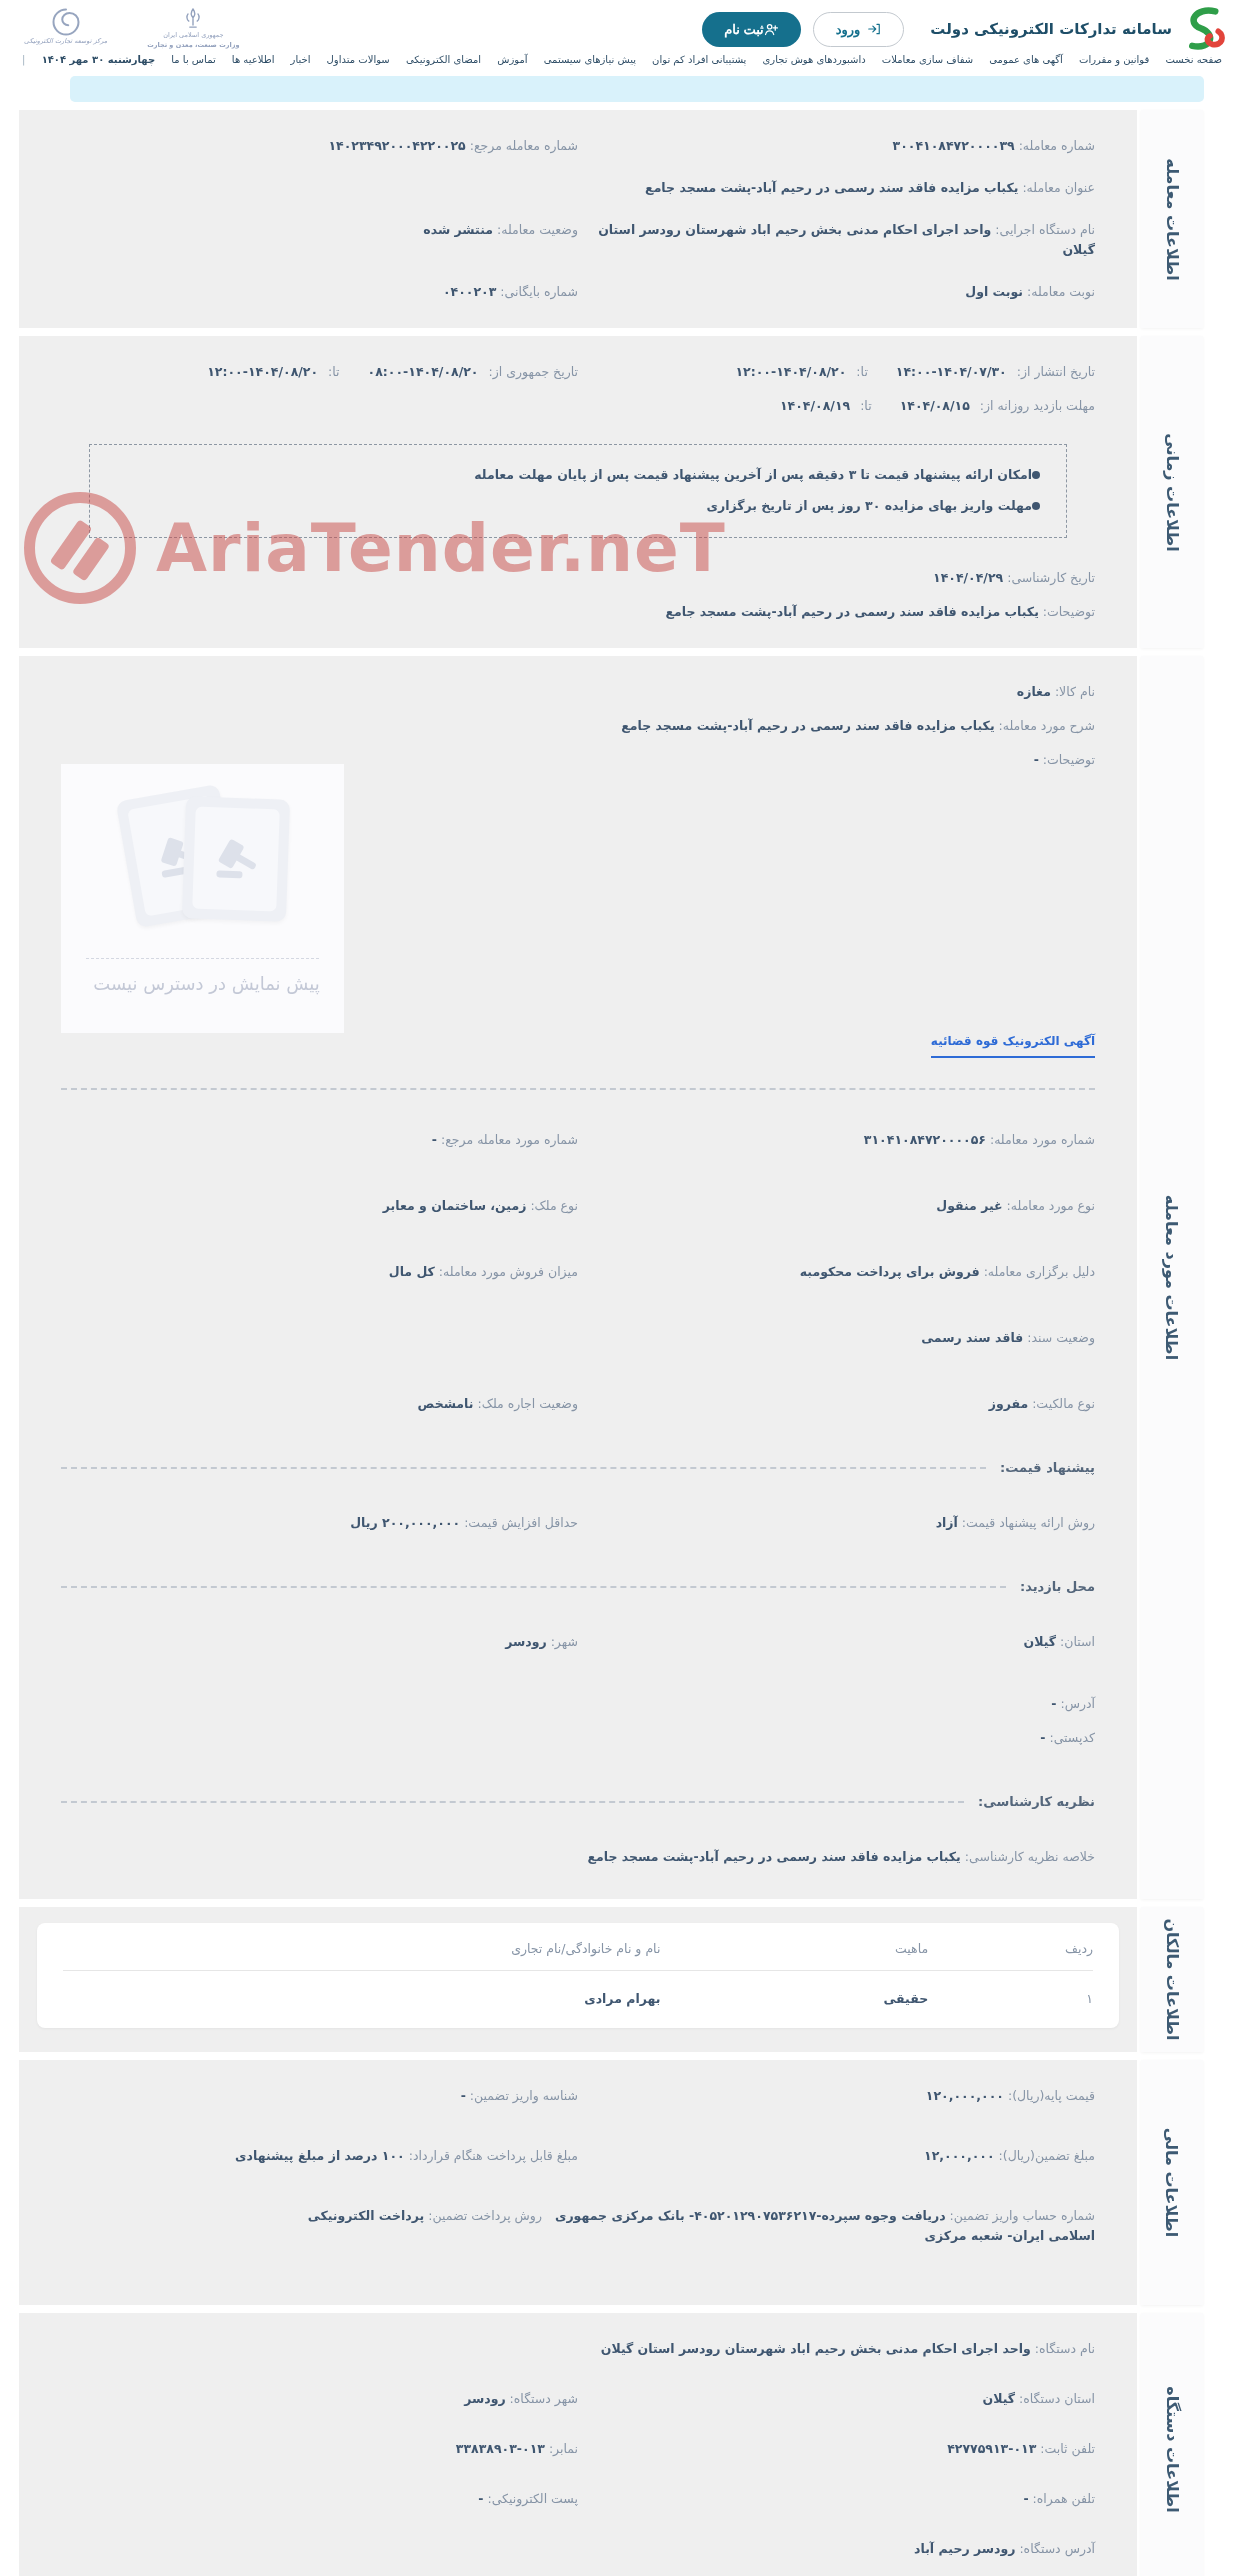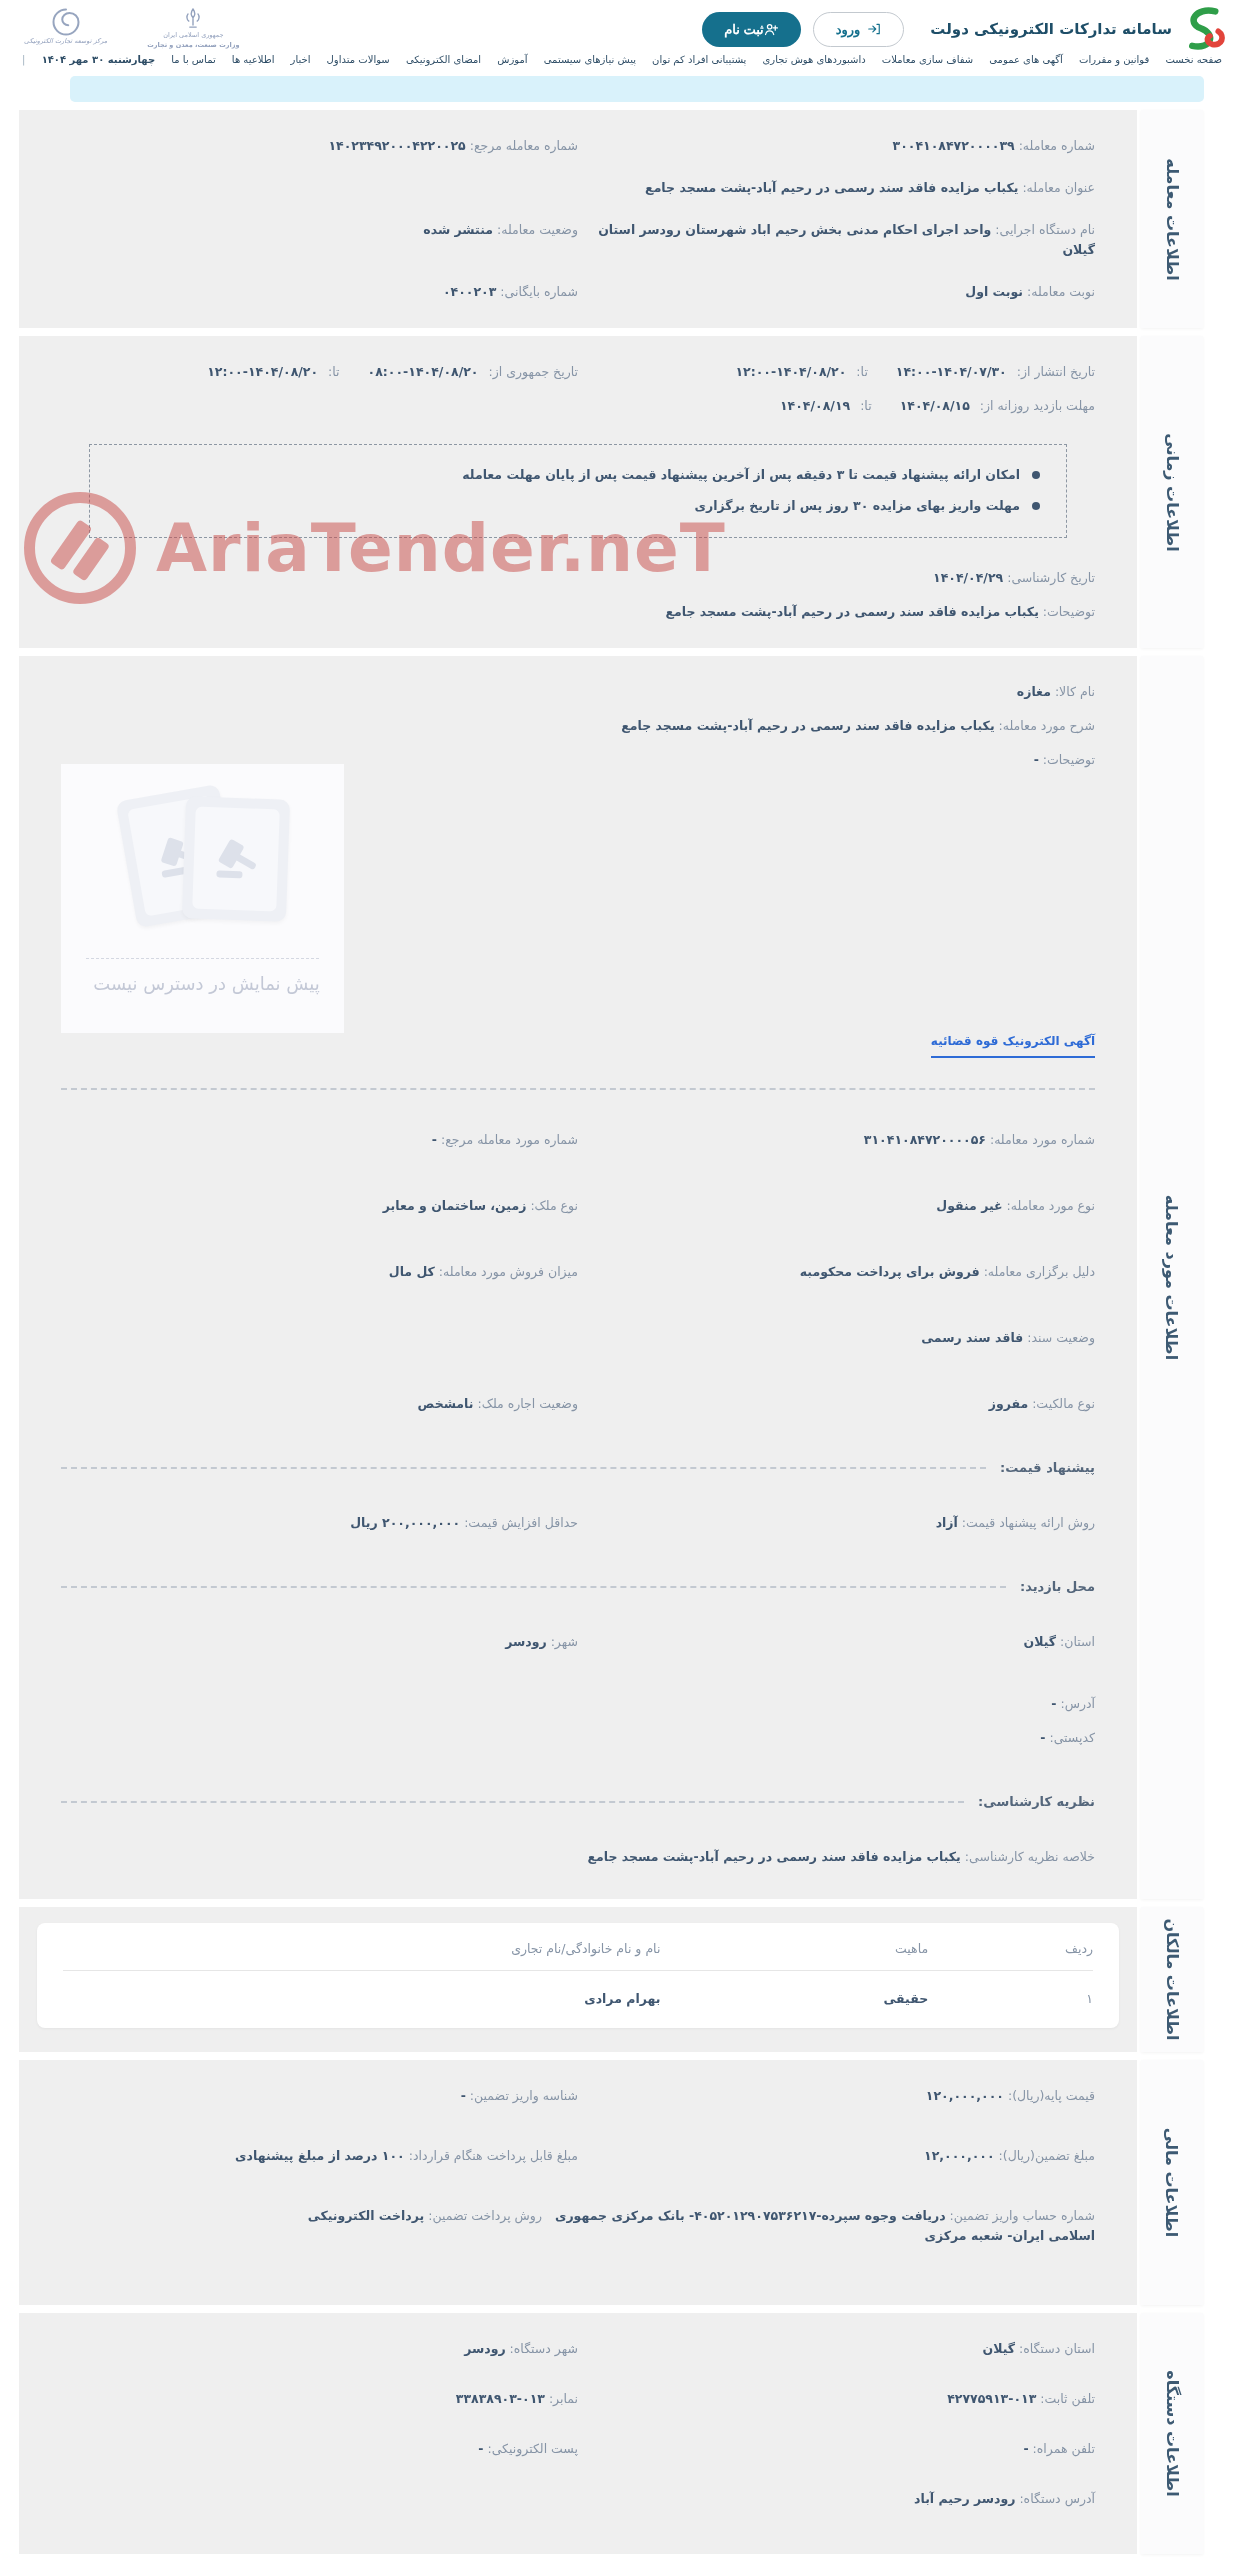--- a/index.html
+++ b/index.html
@@ -38,21 +38,21 @@
   .cell { flex:1; min-width:0; }
   .lbl { color:#8694a6; }
   .val { color:#3f5670; font-weight:bold; }
   .srow { margin-bottom:46px; }
   .tight { margin-bottom:14px; }
 
   
   .trange .lbl { margin-left:6px; }
   .trange .val { margin-left:24px; }
   .notebox { border:1.6px dashed #8d97a3; margin:28px 28px 30px 28px; padding:22px 26px 24px; }
-  .noteline { display:flex; align-items:center; gap:12px; justify-content:flex-start; margin-bottom:16px; }
+  .noteline { display:flex; align-items:center; justify-content:flex-start; margin-bottom:16px; }
   .noteline:last-child { margin-bottom:0; }
   .dot { width:8px; height:8px; border-radius:50%; background:#3f5670; flex:0 0 auto; }
   .notetxt { font-weight:bold; color:#3f5670; font-size:12.5px; }
 
   
   .subject-top { position:relative; min-height:351px; }
   .preview { position:absolute; left:0px; top:82px; width:283px; height:269px; background:#fbfbfd;
              display:flex; flex-direction:column; align-items:center; }
   .pv-imgs { position:relative; width:189px; height:158px; margin-top:20px; }
   .pv-frame { position:absolute; background:#eef0f5; border-radius:10px; }
@@ -489,20 +489,26 @@
     </div>
   </section>
 
   <section class="card" style="min-height:241px">
     <aside class="rail">
       <span class="vtitle">اطلاعات دستگاه</span>
     </aside>
     <div class="cbody">
       <div class="row" style="margin-bottom:30px">
         <div class="cell">
+          <span class="lbl">نام دستگاه:</span>
+          <span class="val">واحد اجرای احکام مدنی بخش رحیم اباد شهرستان رودسر استان گیلان</span>
+        </div>
+      </div>
+      <div class="row" style="margin-bottom:30px">
+        <div class="cell">
           <span class="lbl">استان دستگاه:</span>
           <span class="val">گیلان</span>
         </div>
         <div class="cell">
           <span class="lbl">شهر دستگاه:</span>
           <span class="val">رودسر</span>
         </div>
       </div>
       <div class="row" style="margin-bottom:30px">
         <div class="cell">

